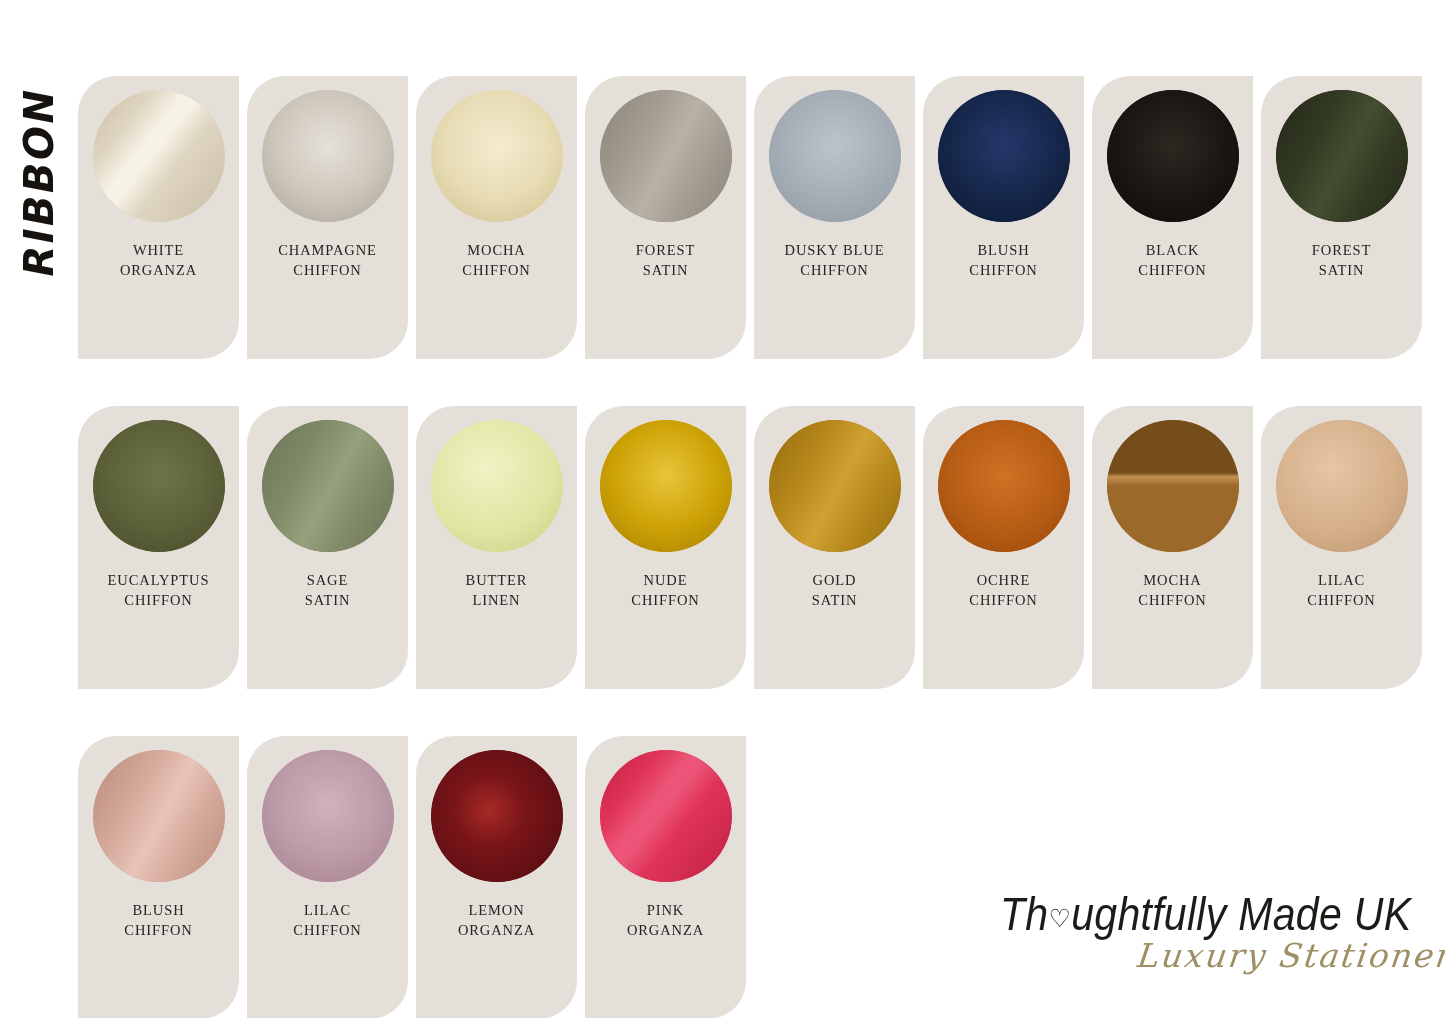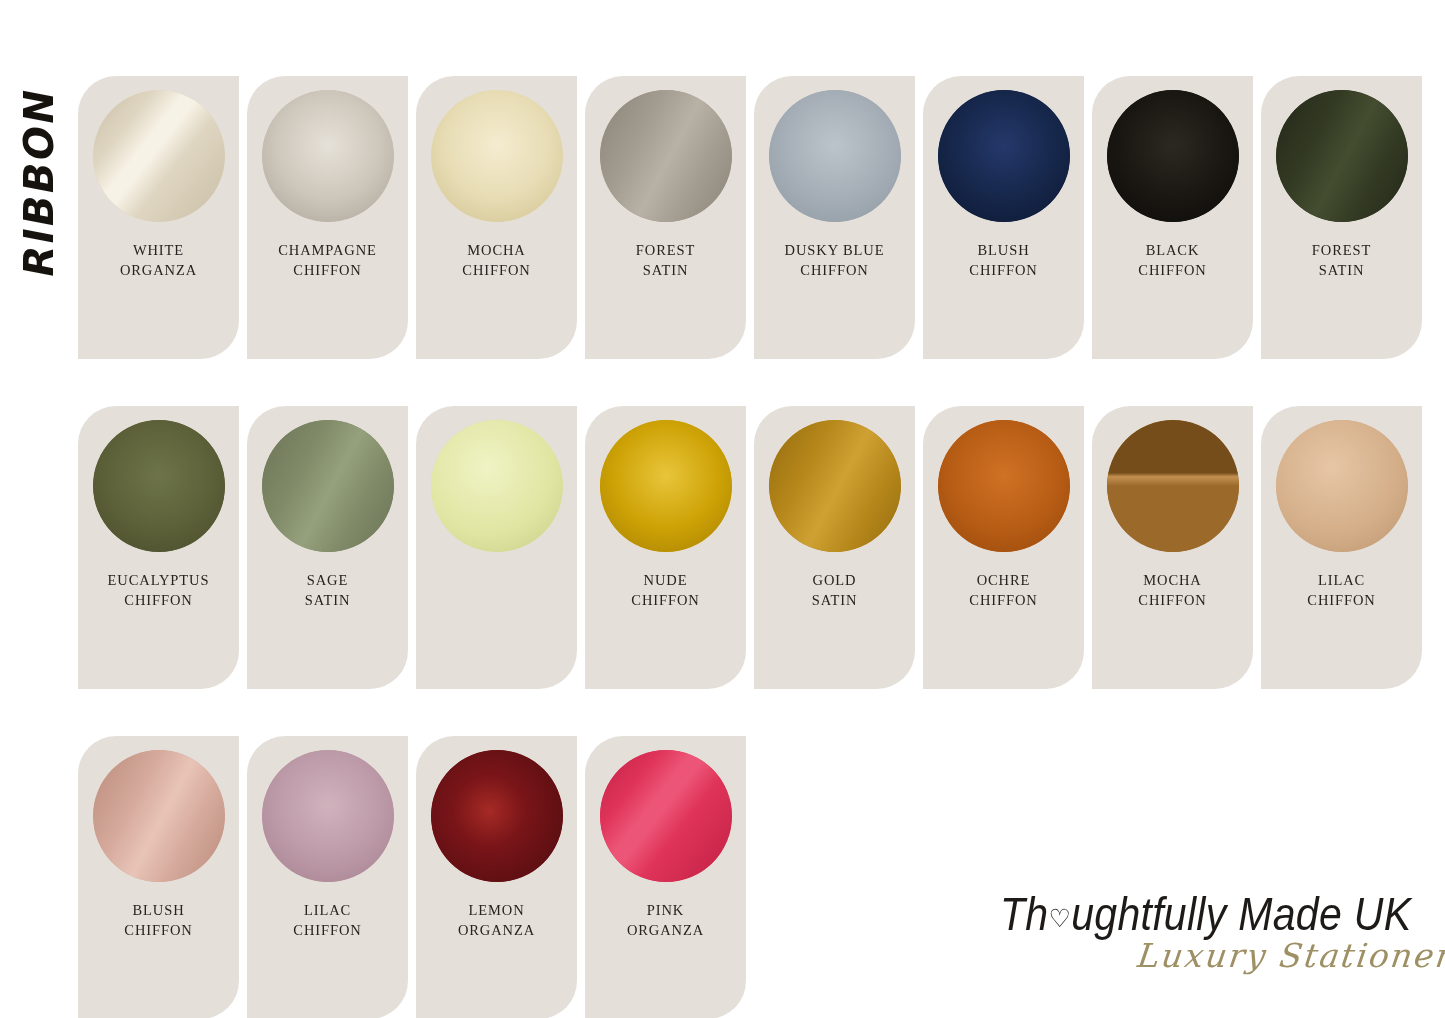--- a/index.html
+++ b/index.html
@@ -242,20 +242,24 @@
           </div>
         <div class="card-label">
           <span>SAGE</span>
           <span class="l2">SATIN</span>
         </div>
       </div>
       <div class="card">
         <div class="swatch" style="background: rgb(224, 229, 162);">
             <div class="sheen" style="background: radial-gradient(circle at 42% 36%, rgb(240, 243, 196) 0%, rgb(224, 229, 162) 58%, rgb(198, 204, 133) 100%), repeating-linear-gradient(45deg, rgba(255, 255, 255, 0.09) 0px, rgba(255, 255, 255, 0.09) 2px, rgba(0, 0, 0, 0.055) 2px, rgba(0, 0, 0, 0.055) 4px), repeating-linear-gradient(-45deg, rgba(255, 255, 255, 0.07) 0px, rgba(255, 255, 255, 0.07) 2px, rgba(0, 0, 0, 0.05) 2px, rgba(0, 0, 0, 0.05) 4px);"></div>
           </div>
+        <div class="card-label">
+          <span>BUTTER</span>
+          <span class="l2">LINEN</span>
+        </div>
       </div>
       <div class="card">
         <div class="swatch" style="background: rgb(205, 162, 6);">
             <div class="sheen" style="background: radial-gradient(circle at 50% 42%, rgb(232, 197, 58) 0%, rgb(205, 162, 6) 52%, rgb(165, 126, 2) 100%), repeating-linear-gradient(0deg, rgba(255, 255, 255, 0.05) 0px, rgba(255, 255, 255, 0.05) 1px, rgba(0, 0, 0, 0.035) 1px, rgba(0, 0, 0, 0.035) 2px);"></div>
           </div>
         <div class="card-label">
           <span>NUDE</span>
           <span class="l2">CHIFFON</span>
         </div>
       </div>

